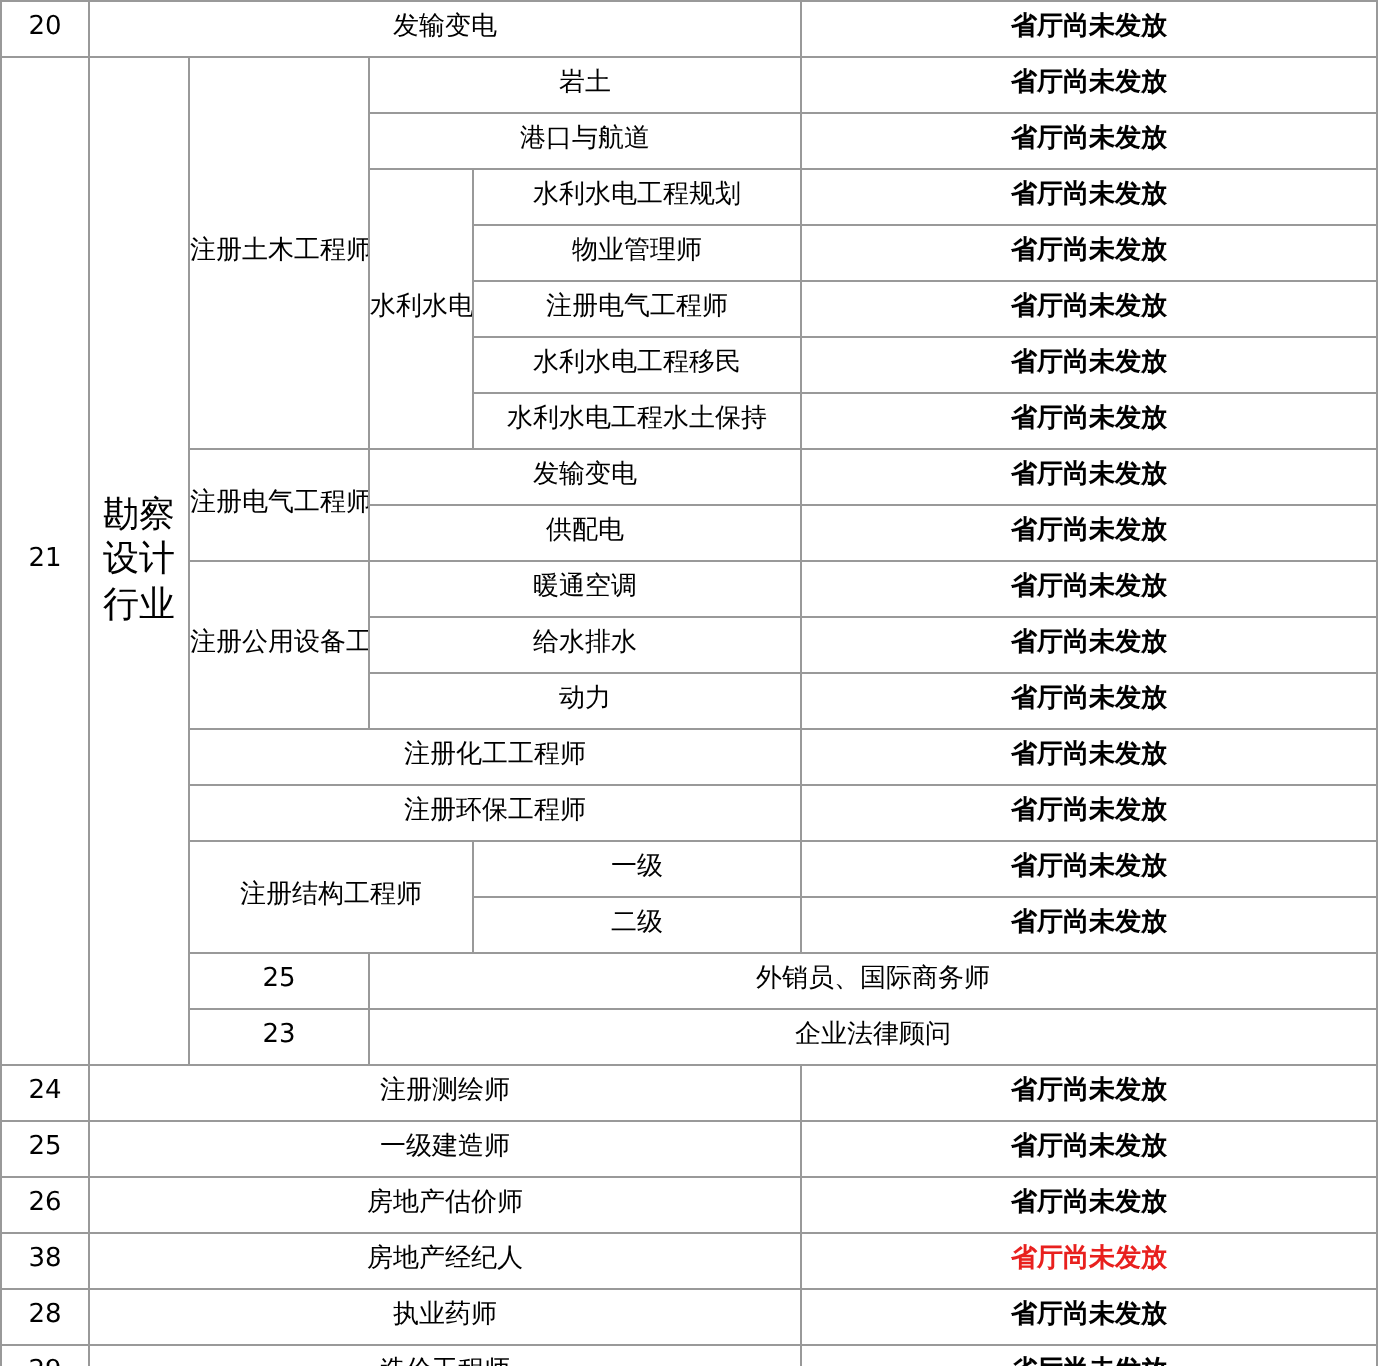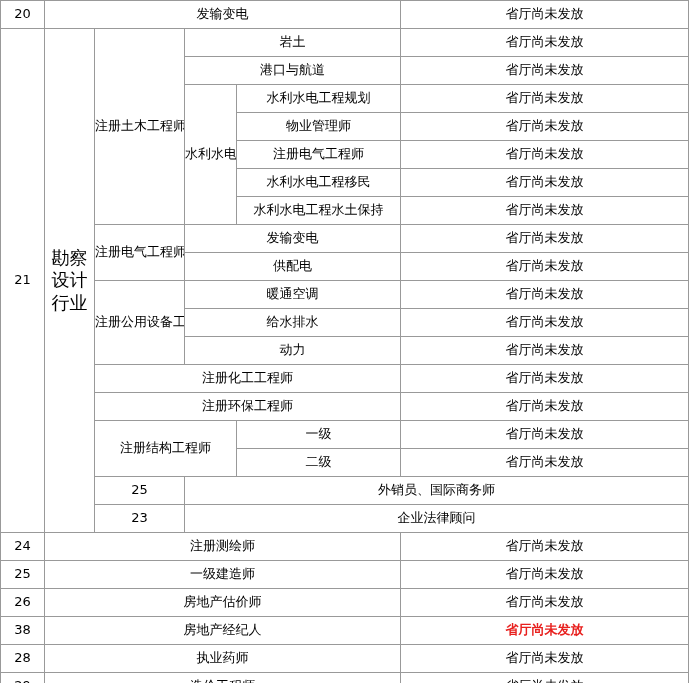--- a/index.html
+++ b/index.html
@@ -23,21 +23,21 @@
     border: 1px solid #999999;
     text-align: center;
     vertical-align: middle;
     padding: 0;
     height: 27px;
     line-height: 1.25;
     overflow: hidden;
     white-space: nowrap;
   }
   td.idx { width: 44px; }
-  td.status { width: 288px; }
+  td.status { width: 288px; font-weight: bold; }
   .vert-label {
     font-size: 18px;
     line-height: 1.3;
   }
   .red {
     color: #e8201e;
     font-weight: bold;
   }
 </style>
 </head>

